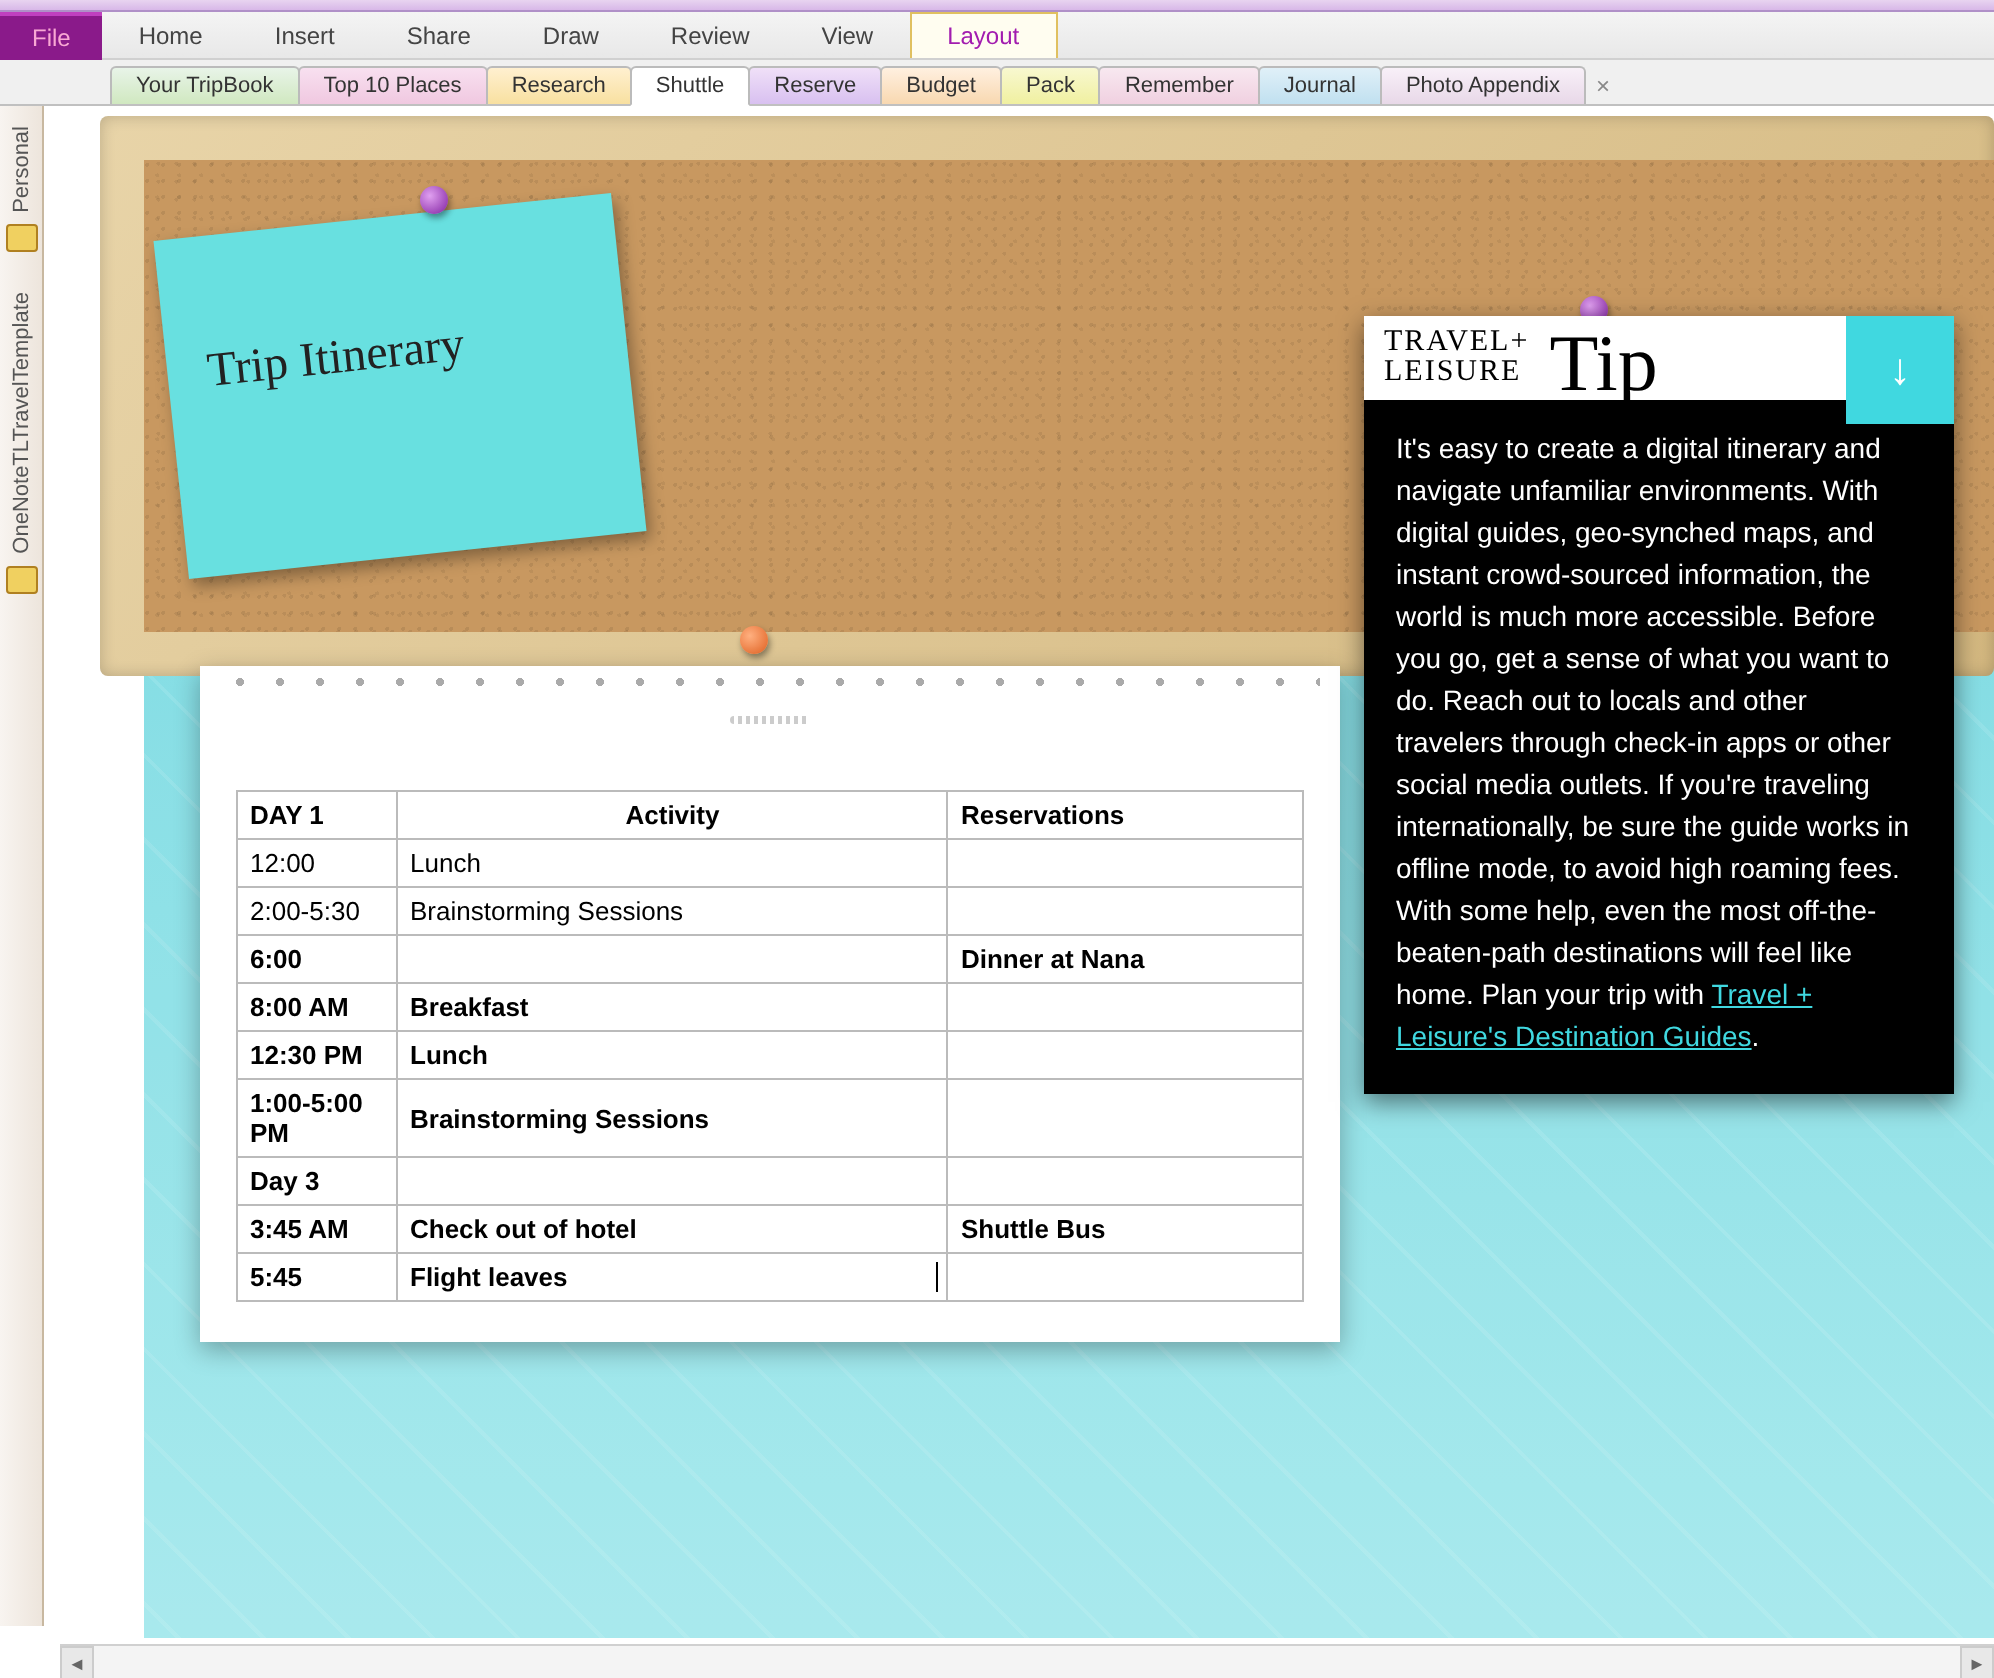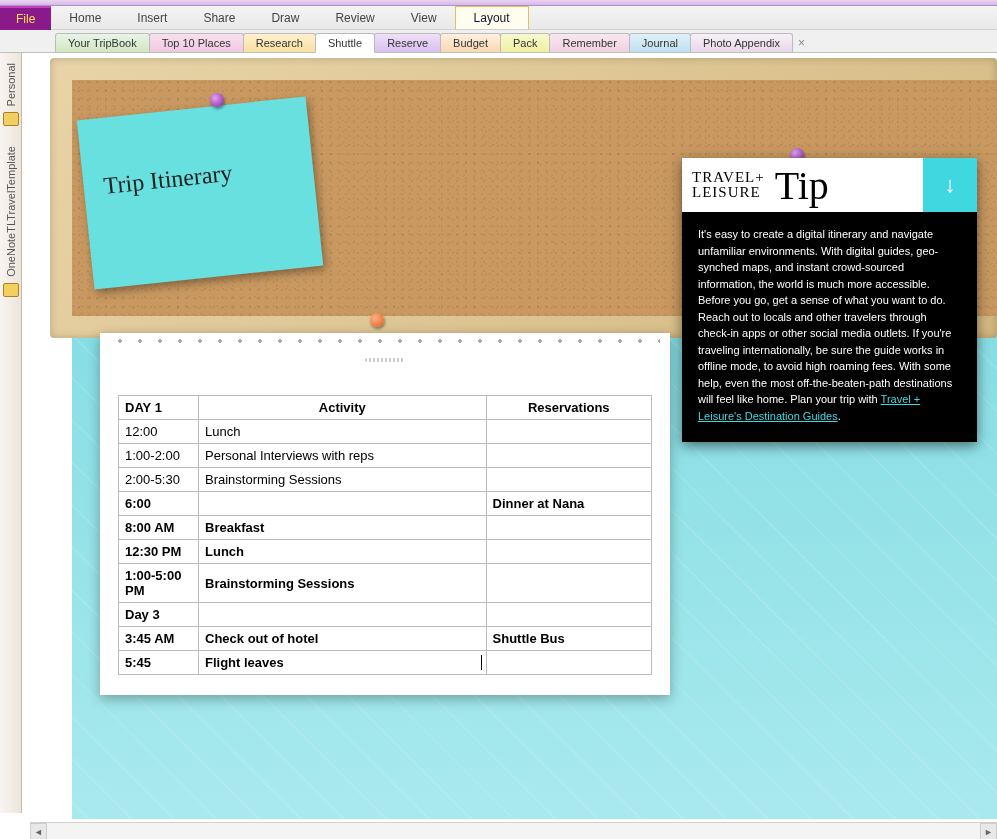--- a/index.html
+++ b/index.html
@@ -3,23 +3,23 @@
 <meta charset="utf-8">
 <style>
 * { box-sizing: border-box; margin: 0; padding: 0; }
 body { font-family: "Segoe UI", Tahoma, sans-serif; font-size: 12px; background: #fff; width: 997px; height: 839px; overflow: hidden; }
 
 
 .titlebar { height: 6px; background: linear-gradient(to bottom, #e8d4f0, #d8b8e8); border-bottom: 1px solid #b090c8; }
 
 
 .ribbon { height: 24px; background: linear-gradient(to bottom, #f4f4f4, #e8e8e8); display: flex; align-items: center; border-bottom: 1px solid #d0d0d0; }
-.ribbon .file-tab { background: #8a1a8a; color: #fde047; padding: 4px 16px; height: 24px; display: flex; align-items: center; font-size: 12px; border-top: 2px solid #c040c0; }
+.ribbon .file-tab { background: #8a1a8a; color: #f9a8d4; padding: 4px 16px; height: 24px; display: flex; align-items: center; font-size: 12px; border-top: 2px solid #c040c0; }
 .ribbon .ribbon-tab { padding: 4px 18px; color: #444; cursor: pointer; font-size: 12px; }
-.ribbon .ribbon-tab.active { background: #fffdf0; border: 1px solid #e0c060; border-bottom: none; color: #0f172a; }
+.ribbon .ribbon-tab.active { background: #fffdf0; border: 1px solid #e0c060; border-bottom: none; color: #a21caf; }
 
 
 .page-tabs { height: 23px; background: #f0f0f0; display: flex; align-items: flex-end; padding-left: 55px; border-bottom: 1px solid #c0c0c0; position: relative; }
 .page-tab { padding: 3px 12px 3px 12px; font-size: 11px; color: #333; border: 1px solid #bbb; border-bottom: none; margin-right: -1px; background: #f8f8f8; border-radius: 3px 3px 0 0; cursor: pointer; position: relative; margin-top: 37px; }
 .page-tab.active { background: #fff; z-index: 2; border-bottom: 1px solid #fff; margin-bottom: -1px; }
 .tab-tripbook { background: linear-gradient(to bottom, #e8f4e8, #d0e8c0); }
 .tab-top10 { background: linear-gradient(to bottom, #f8e0f0, #f0c8e0); }
 .tab-research { background: linear-gradient(to bottom, #fff0d0, #f8e0a0); }
 .tab-schedule { background: #fff; }
 .tab-reserve { background: linear-gradient(to bottom, #f0e0f8, #d8c0f0); }
@@ -64,35 +64,35 @@
 .notepad-handle { height: 10px; display: flex; justify-content: center; align-items: center; }
 .notepad-handle span { width: 40px; height: 4px; background: repeating-linear-gradient(90deg, #ccc 0 2px, transparent 2px 4px); border-radius: 2px; }
 .notepad-body { padding: 30px 18px 20px 18px; }
 
 
 table.itin { width: 100%; border-collapse: collapse; font-size: 13px; }
 table.itin th, table.itin td { border: 1px solid #bbb; padding: 4px 6px; text-align: left; height: 24px; }
 table.itin th { font-weight: bold; }
 table.itin th.col-time { width: 80px; text-align: left; }
 table.itin th.col-act { text-align: center; }
-table.itin th.col-res { text-align: center; }
+table.itin th.col-res { }
 table.itin tr.bold td { font-weight: bold; }
 table.itin .underline { text-decoration: underline dotted; }
 .cursor-cell { position: relative; }
 .cursor-cell::after { content: ""; position: absolute; right: 4px; top: 4px; bottom: 4px; width: 1px; background: #000; }
 
 
 .tipbox { position: absolute; left: 652px; top: 105px; width: 295px; background: #000; color: #fff; box-shadow: 0 4px 12px rgba(0,0,0,0.5); }
-.tip-header { background: #fff; color: #000; display: flex; align-items: center; height: 54px; padding: 0; }
+.tip-header { background: #fff; color: #000; display: flex; align-items: flex-start; height: 42px; padding: 0; }
 .tip-logo { font-family: Georgia, serif; font-size: 15px; line-height: 1; padding: 6px 6px 6px 10px; }
 .tip-logo .line1 { letter-spacing: 1px; }
 .tip-logo .plus { font-weight: normal; }
 .tip-word { font-family: Georgia, serif; font-size: 40px; padding-left: 4px; }
 .tip-arrow { margin-left: auto; width: 54px; height: 54px; background: #40d8e0; display: flex; align-items: center; justify-content: center; color: #fff; font-size: 22px; }
-.tip-body { padding: 14px 16px 18px 16px; font-size: 11px; line-height: 1.5; }
+.tip-body { padding: 14px 16px 18px 16px; font-size: 14px; line-height: 1.5; }
 .tip-body a { color: #40d8e0; text-decoration: underline; }
 
 
 .hscroll { position: absolute; left: 30px; right: 0; bottom: 0; height: 17px; background: #f0f0f0; border-top: 1px solid #d0d0d0; display: flex; }
 .hscroll .arrow { width: 17px; height: 17px; background: #e8e8e8; border: 1px solid #ccc; display: flex; align-items: center; justify-content: center; font-size: 9px; color: #666; }
 .hscroll .track { flex: 1; background: #f4f4f4; }
 </style>
 </head>
 <body>
 
@@ -161,25 +161,20 @@
             <th class="col-res">Reservations</th>
           </tr>
         </thead>
         <tbody id="itin-body">
             <tr>
               <td>12:00</td>
               <td>Lunch</td>
               <td></td>
             </tr>
             <tr>
-              <td>1:00-2:00</td>
-              <td>Personal Interviews with reps</td>
-              <td></td>
-            </tr>
-            <tr>
               <td>2:00-5:30</td>
               <td>Brainstorming Sessions</td>
               <td></td>
             </tr>
             <tr class="bold">
               <td>6:00</td>
               <td></td>
               <td>Dinner at Nana</td>
             </tr>
             <tr class="bold">

